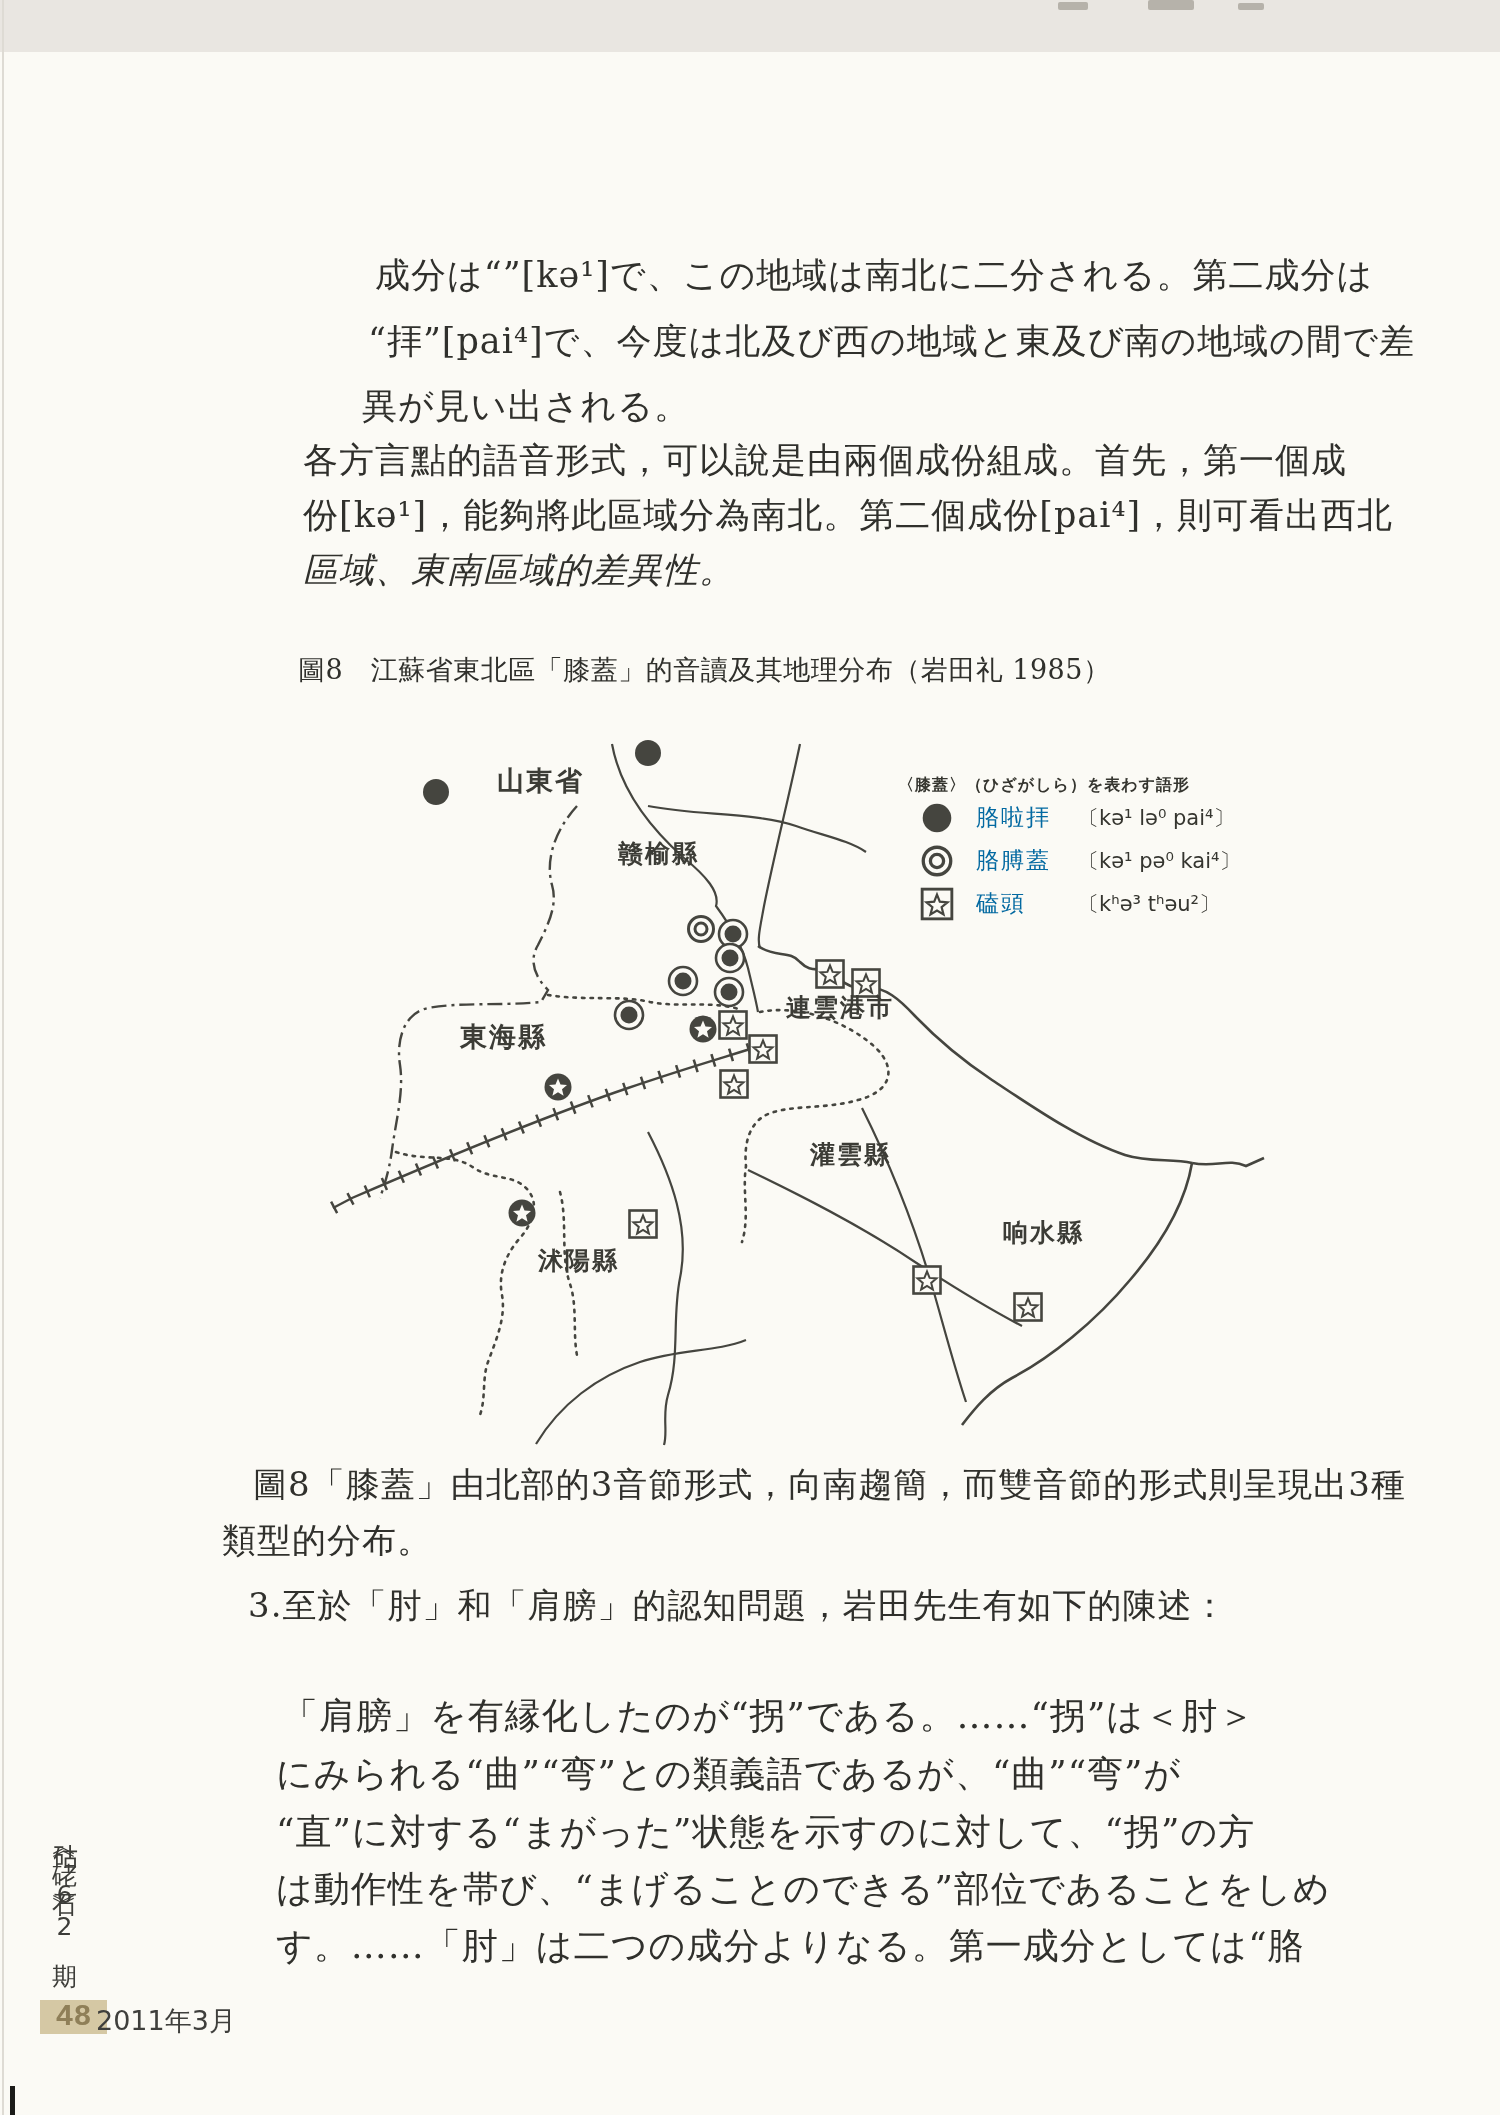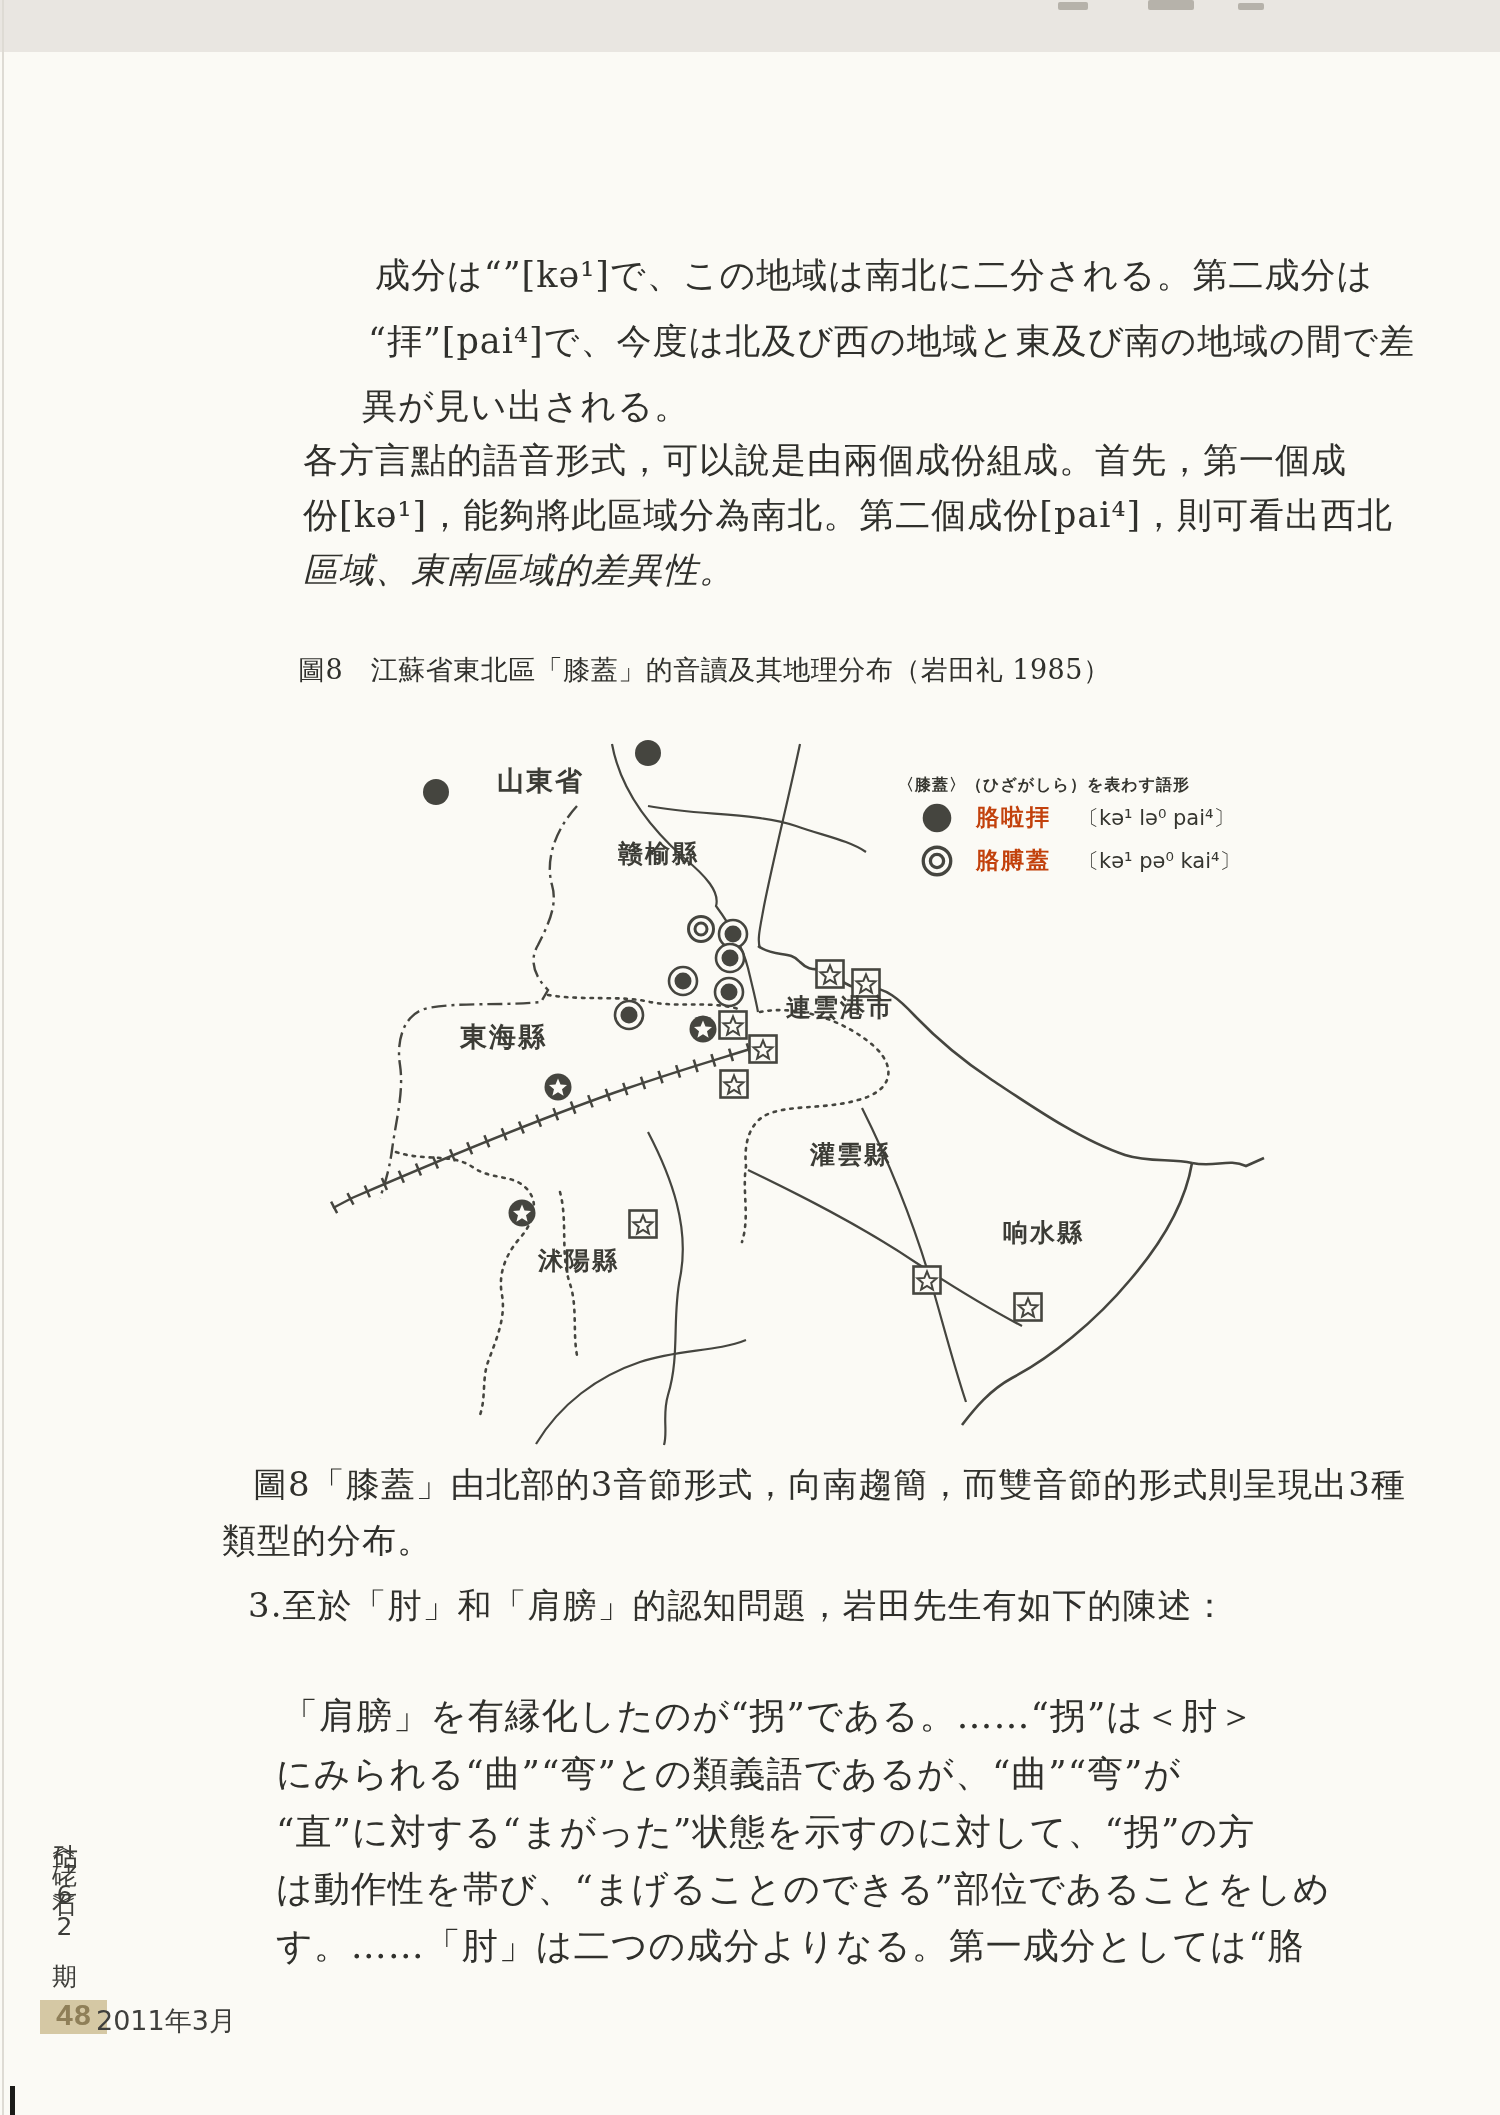--- a/index.html
+++ b/index.html
@@ -21,21 +21,21 @@
        display:flex;align-items:center;justify-content:center;font-size:30px;font-weight:bold;
        color:#8f7f58;font-family:Liberation Mono, monospace;margin-left:32px;}
   .footer-date{position:absolute;left:96px;top:2003px;font-size:27px;color:#3f3f3c;
        font-family:"DejaVu Sans","Liberation Sans",sans-serif;}
   .corner-tick{position:absolute;left:10px;top:2086px;width:5px;height:29px;background:#1b1b19;}
   
   .legend{position:absolute;left:898px;top:775px;font-family:"DejaVu Sans","Liberation Sans",sans-serif;}
   .legend-title{font-size:16px;font-weight:bold;color:#35352f;letter-spacing:1px;}
   .legend-row{display:flex;align-items:center;height:43px;}
   .legend-icon{width:34px;height:34px;margin-left:22px;margin-right:22px;flex:0 0 auto;}
-  .legend-term{font-size:23px;font-weight:bold;color:#c2410c;width:102px;letter-spacing:2px;}
+  .legend-term{font-size:23px;font-weight:normal;color:#0369a1;width:102px;letter-spacing:2px;}
   .legend-ipa{font-size:21px;color:#35352f;font-family:"DejaVu Sans","Liberation Sans",sans-serif;}
   .map-label{font-family:"DejaVu Sans","Liberation Sans",sans-serif;font-weight:bold;fill:#3c3c36;letter-spacing:2px;}
 </style>
 </head>
 <body>
 
 <div class="topband"></div>
 <div class="edge-left"></div>
 <div class="smudge" style="left:1058px;top:2px;width:30px;height:8px;"></div>
 <div class="smudge" style="left:1148px;top:0;width:46px;height:10px;"></div>
@@ -184,20 +184,30 @@
       <div class="legend-row">
         <svg viewBox="0 0 34 34" class="legend-icon">
           <g>
             <circle cx="17" cy="17" r="13.750000000000002" fill="#fbfaf5" stroke="#45453f" stroke-width="3.3000000000000003"></circle>
             <circle cx="17" cy="17" r="6.6000000000000005" fill="none" stroke="#45453f" stroke-width="3.3000000000000003"></circle>
           </g>
         </svg>
         <span class="legend-term">胳膊蓋</span>
         <span class="legend-ipa">〔kə¹ pə⁰ kai⁴〕</span>
       </div>
+      <div class="legend-row">
+        <svg viewBox="0 0 34 34" class="legend-icon">
+          <g>
+            <rect x="2.1499999999999986" y="2.1499999999999986" width="29.700000000000003" height="29.700000000000003" fill="#fbfaf5" stroke="#45453f" stroke-width="2.8600000000000003"></rect>
+            <path d="M17.0,7.6L19.8,14.7L27.5,15.3L21.6,20.1L23.5,27.5L17.0,23.5L10.5,27.5L12.4,20.1L6.5,15.3L14.2,14.7Z" fill="none" stroke="#45453f" stroke-width="2.2"></path>
+          </g>
+        </svg>
+        <span class="legend-term">磕頭</span>
+        <span class="legend-ipa">〔kʰə³ tʰəu²〕</span>
+      </div>
     </div>
 </div>
 
 <div class="txt after-fig" style="left:253px;top:1462px;text-align:center;">圖8「膝蓋」由北部的3音節形式，向南趨簡，而雙音節的形式則呈現出3種</div>
 <div class="txt after-fig" style="left:222px;top:1518px;">類型的分布。</div>
 
 <div class="txt item3" style="left:248px;top:1583px;">3.至於「肘」和「肩膀」的認知問題，岩田先生有如下的陳述：</div>
 
 <div class="txt quote" style="left:282px;top:1692px;">「肩膀」を有縁化したのが“拐”である。……“拐”は＜肘＞</div>
 <div class="txt quote" style="left:276px;top:1750px;">にみられる“曲”“弯”との類義語であるが、“曲”“弯”が</div>

